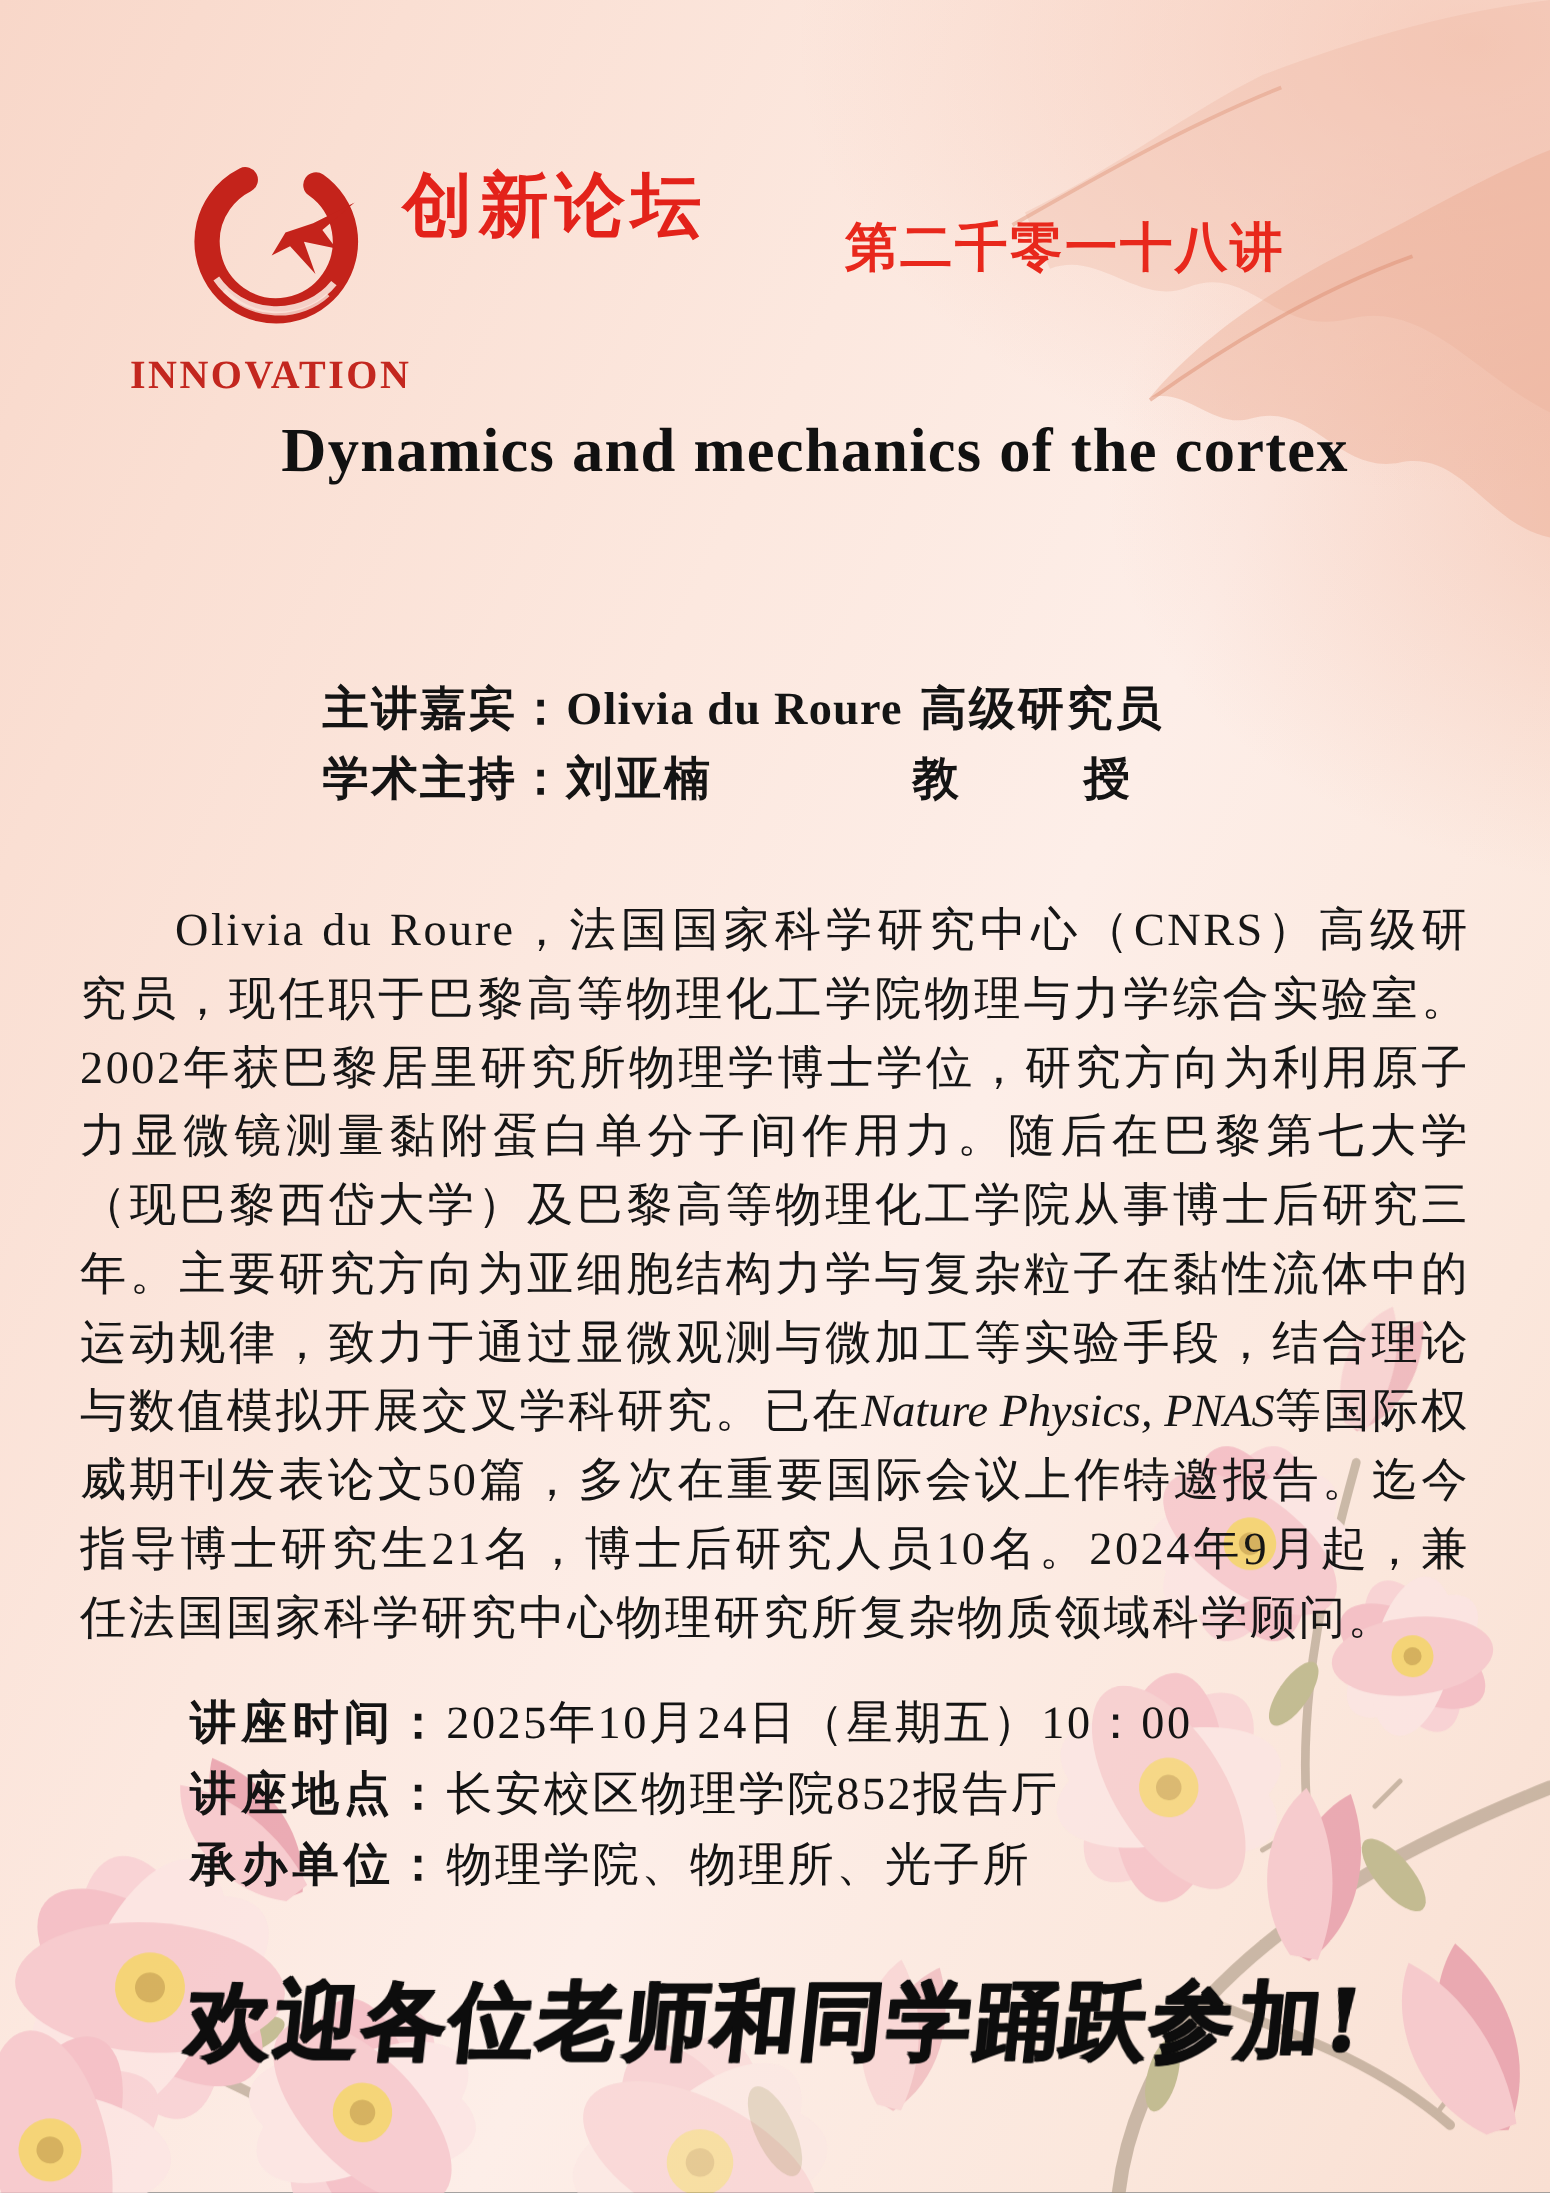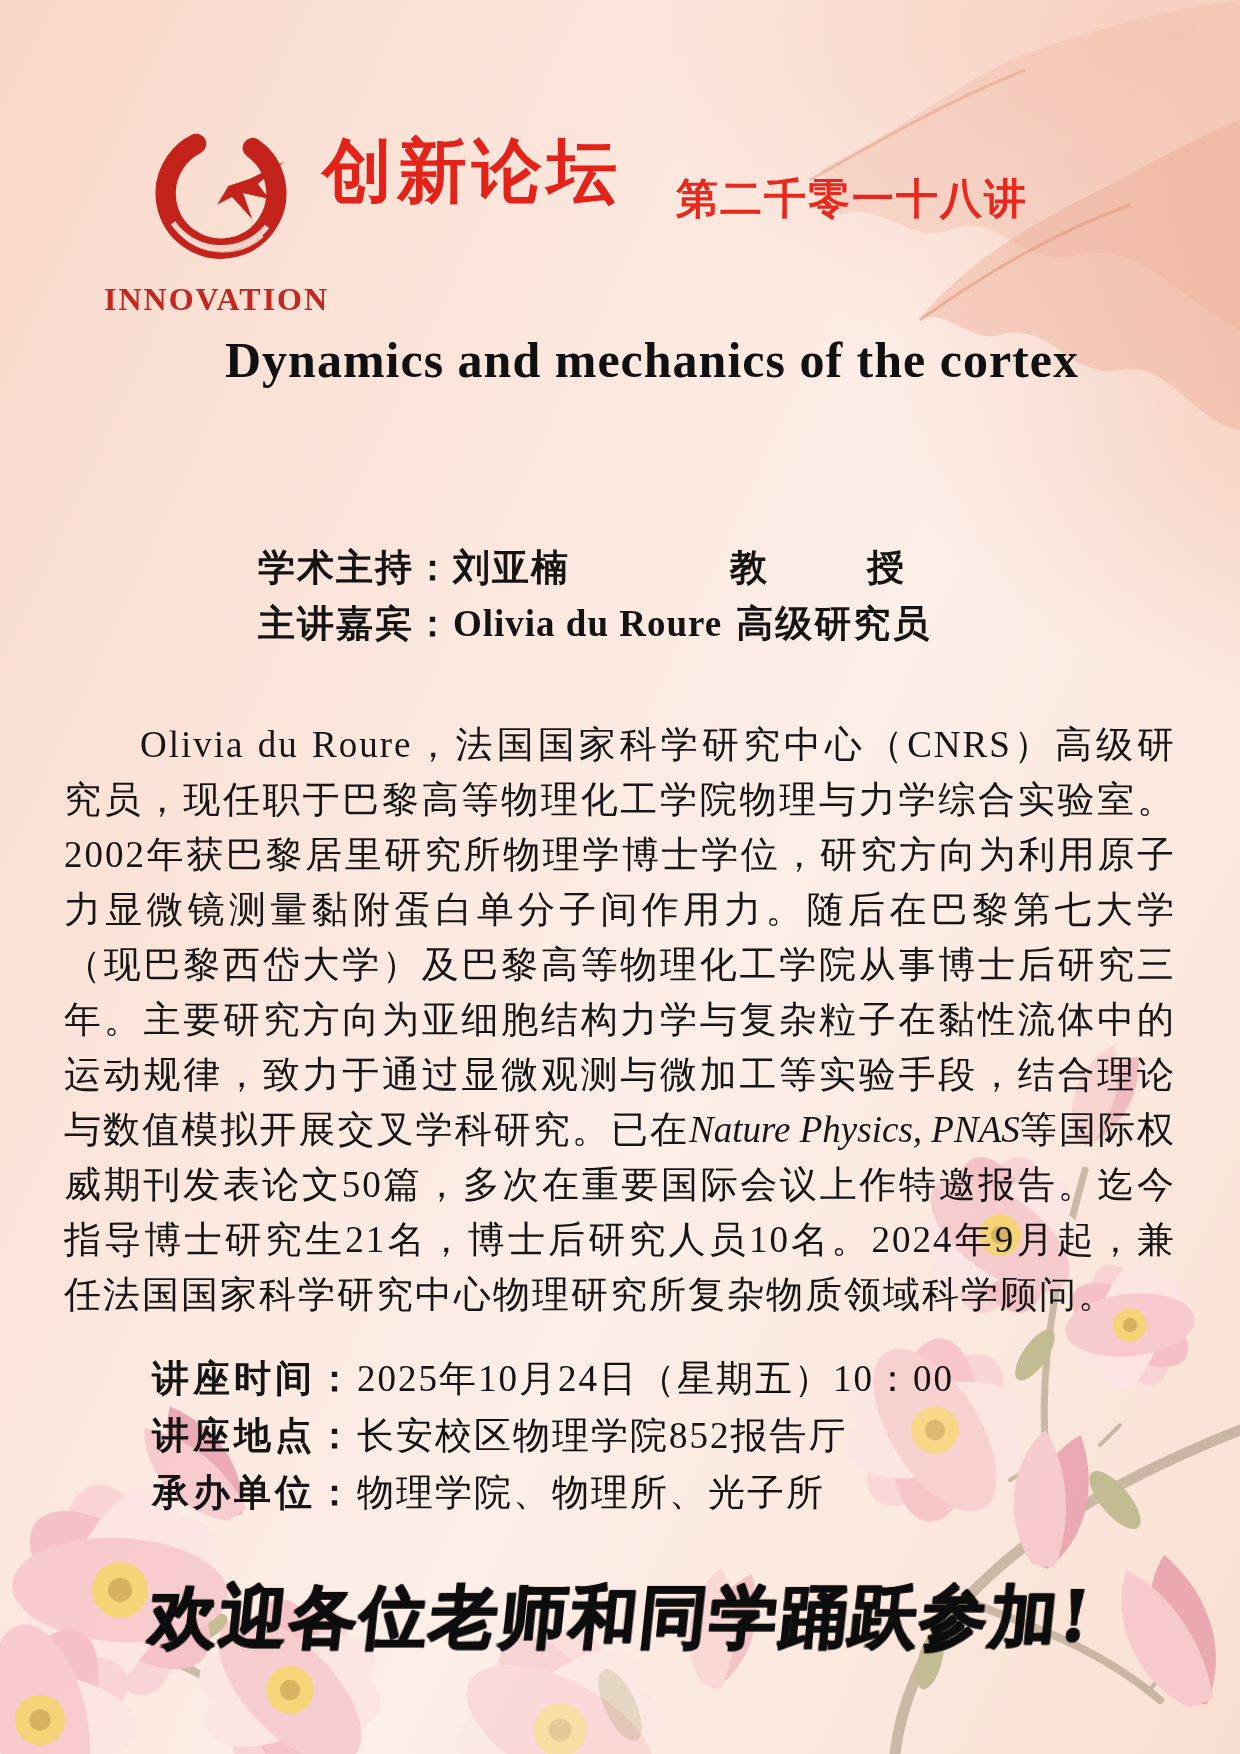--- a/index.html
+++ b/index.html
@@ -18,21 +18,21 @@
   .layer{position:absolute;pointer-events:none;}
   
   .logo-icon{position:absolute;left:126px;top:114px;width:190px;height:166px;}
   .logo-text{
     position:absolute;left:104px;top:281px;width:236px;
     font-size:32px;font-weight:600;color:#c3271f;
     letter-spacing:2px;font-family:"Liberation Serif",serif;
   }
   .forum-title{
     position:absolute;left:322px;top:136px;
-    font-size:70px;font-weight:800;color:#e3221a;letter-spacing:5px;
+    font-size:56px;font-weight:800;color:#e3221a;letter-spacing:5px;
     font-family:"Liberation Sans",sans-serif;line-height:1;
   }
   .lecture-number{
     position:absolute;left:676px;top:176px;
     font-size:42px;font-weight:700;color:#e8281c;letter-spacing:2px;
     line-height:1.1;font-family:"Liberation Serif",serif;
   }
   
   .main-title{
     position:absolute;top:328px;left:0;width:100%;
@@ -152,24 +152,24 @@
 
   <div class="forum-title">创新论坛</div>
   <div class="lecture-number">第二千零一十八讲</div>
 
   <div class="main-title">
     <span>Dynamics and mechanics of the cortex</span>
   </div>
 
   <div class="people">
     <div class="row">
-      <span>学术主持：</span><span>刘亚楠</span><span class="spread">教授</span>
+      <span>主讲嘉宾：</span><span class="en-name">Olivia du Roure</span><span class="degree">高级研究员</span>
     </div>
     <div class="row">
-      <span>主讲嘉宾：</span><span class="en-name">Olivia du Roure</span><span class="degree">高级研究员</span>
+      <span>学术主持：</span><span>刘亚楠</span><span class="spread">教授</span>
     </div>
   </div>
 
   <p class="bio"><span>Olivia du Roure，法国国家科学研究中心（CNRS）高级研究员，现任职于巴黎高等物理化工学院物理与力学综合实验室。2002年获巴黎居里研究所物理学博士学位，研究方向为利用原子力显微镜测量黏附蛋白单分子间作用力。随后在巴黎第七大学（现巴黎西岱大学）及巴黎高等物理化工学院从事博士后研究三年。主要研究方向为亚细胞结构力学与复杂粒子在黏性流体中的运动规律，致力于通过显微观测与微加工等实验手段，结合理论与数值模拟开展交叉学科研究。已在</span><span class="journals">Nature Physics, PNAS</span><span>等国际权威期刊发表论文50篇，多次在重要国际会议上作特邀报告。迄今指导博士研究生21名，博士后研究人员10名。2024年9月起，兼任法国国家科学研究中心物理研究所复杂物质领域科学顾问。</span></p>
 
   <div class="details">
     <div class="row">
       <span class="lbl">讲座时间：</span><span class="val">2025年10月24日（星期五）10：00</span>
     </div>
     <div class="row">

